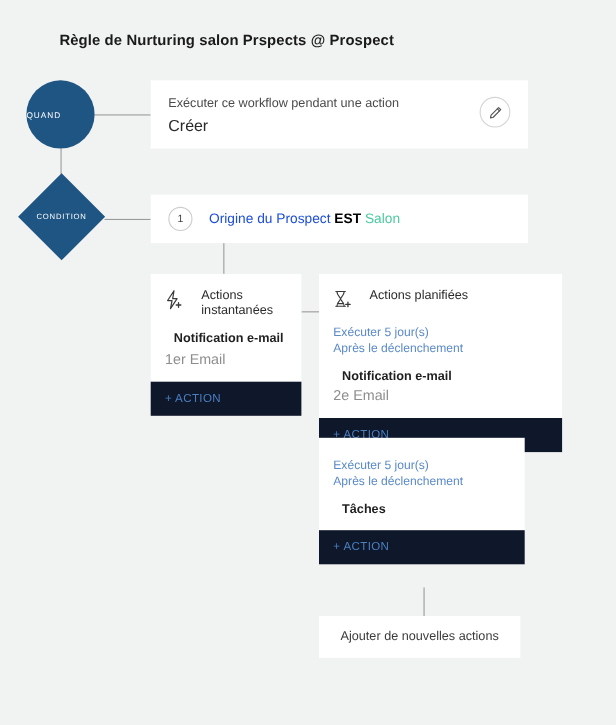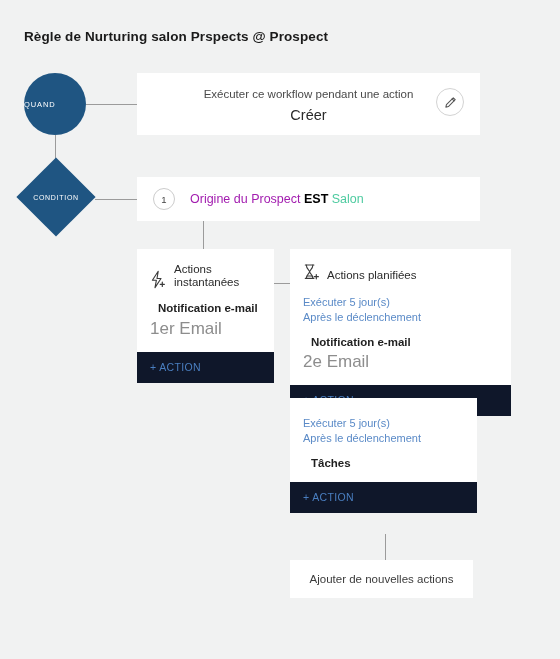--- a/index.html
+++ b/index.html
@@ -13,21 +13,21 @@
     font-family: "Liberation Sans", sans-serif;
     color: #333333;
     position: relative;
     overflow: hidden;
     -webkit-font-smoothing: antialiased;
   }
 
   
   .page-title {
     position: absolute;
-    left: 4px;
+    left: 34px;
     top: 29px;
     font-size: 13.5px;
     font-weight: bold;
     color: #1a1a1a;
     letter-spacing: 0.1px;
     white-space: nowrap;
     padding-left: 20px;
   }
 
   
@@ -81,21 +81,20 @@
     z-index: 1;
   }
   .conn.h { height: 1px; }
   .conn.v { width: 1px; }
 
   
   .card {
     position: absolute;
     background: #ffffff;
     z-index: 2;
-    text-align: center;
   }
   .card-trigger {
     left: 137px;
     top: 73px;
     width: 343px;
     height: 62px;
     padding: 14px 16px 0 16px;
     box-sizing: border-box;
   }
   .trigger-sub {
@@ -146,21 +145,21 @@
     font-size: 9.5px;
     color: #444444;
     flex: 0 0 auto;
   }
   .cond-text {
     margin-left: 15px;
     font-size: 12.5px;
     line-height: 1;
     white-space: nowrap;
   }
-  .cond-field { color: #a21caf; }
+  .cond-field { color: #1d4ed8; }
   .cond-op { color: #000000; font-weight: bold; }
   .cond-val { color: #4ecba0; }
 
   
   .panel {
     position: absolute;
     background: #ffffff;
     z-index: 2;
   }
   .panel-instant {
@@ -176,22 +175,22 @@
   .panel-sched-2 {
     left: 290px;
     top: 398px;
     width: 187px;
   }
   .panel-body {
     padding: 14px 13px 12px 13px;
   }
   .panel-head {
     display: flex;
-    align-items: flex-end;
-    gap: 7px;
+    align-items: flex-start;
+    gap: 16px;
     margin-bottom: 13px;
   }
   .panel-head-icon {
     flex: 0 0 auto;
     width: 17px;
     height: 19px;
     display: block;
   }
   .panel-head-label {
     font-size: 11.5px;
@@ -205,21 +204,21 @@
   }
   .action-title {
     font-size: 11.5px;
     font-weight: bold;
     color: #1f1f1f;
     margin-top: 11px;
     line-height: 1.2;
     padding-left: 8px;
   }
   .action-sub {
-    font-size: 17px;
+    font-size: 13px;
     color: #8d8d8d;
     margin-top: 3px;
     line-height: 1.2;
   }
   .panel-footer {
     background: #0f172a;
     padding: 9px 13px 10px 13px;
     font-size: 10.5px;
     color: #4a7fc1;
     letter-spacing: 0.35px;

